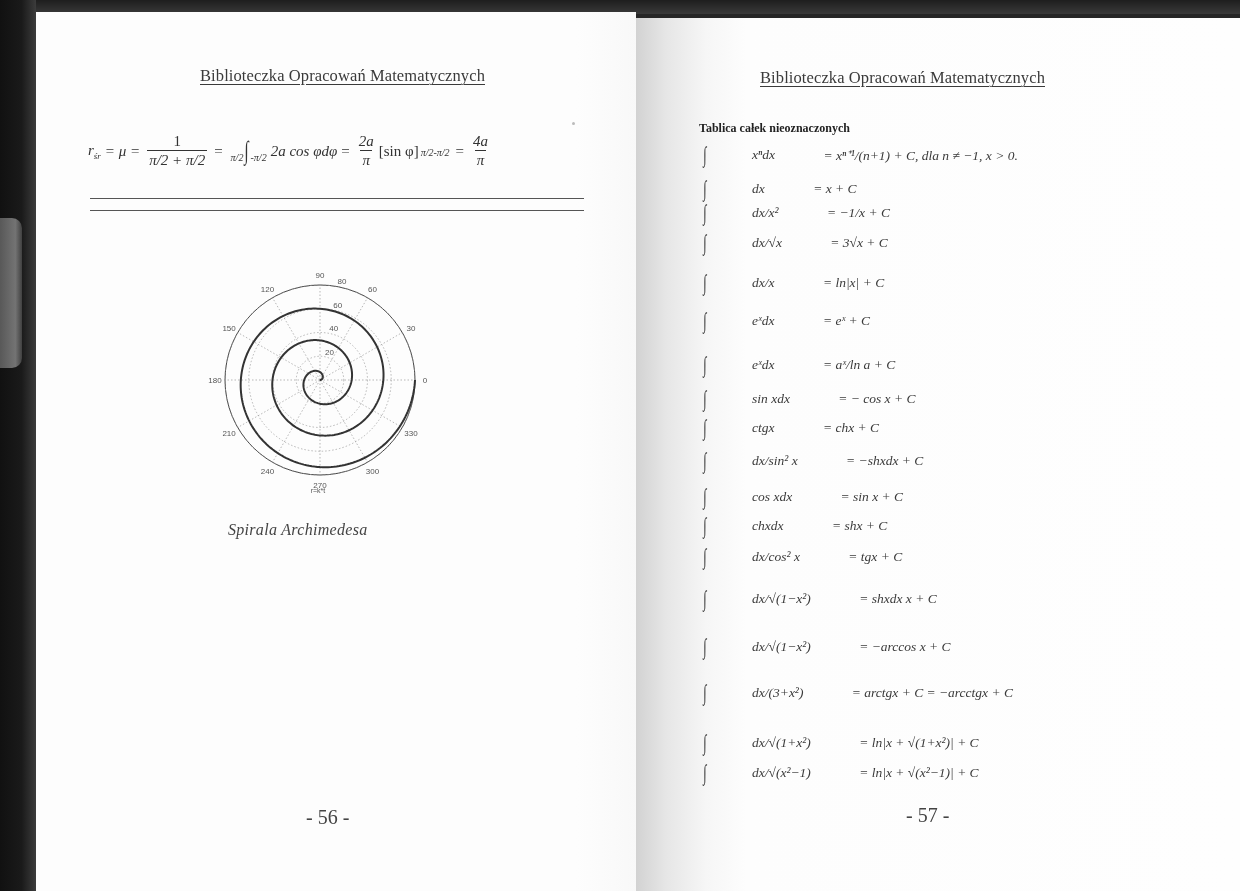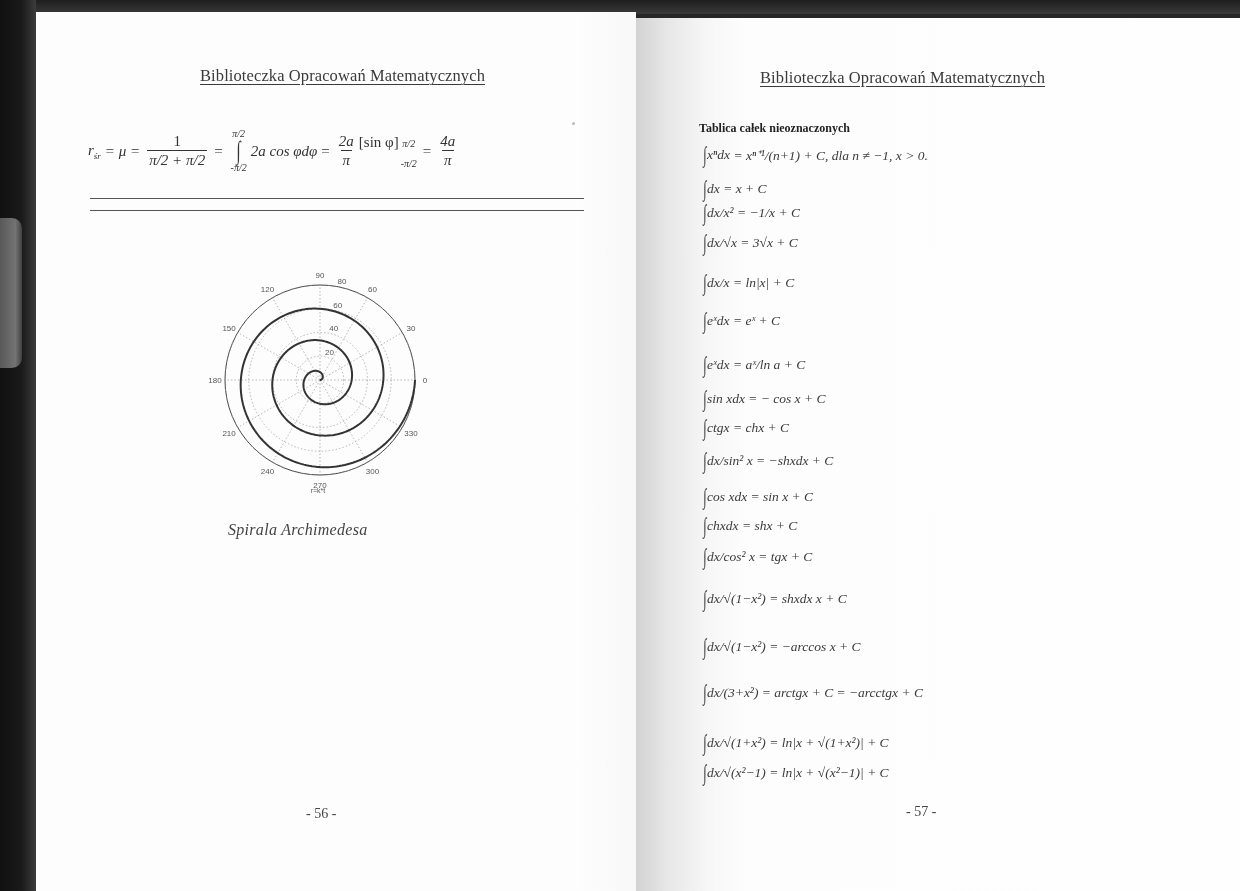--- a/index.html
+++ b/index.html
@@ -16,50 +16,50 @@
   .page-left { left: 36px; width: 600px; }
   .page-right { left: 636px; width: 604px; top: 18px; height: 873px;
     background: linear-gradient(90deg, #d2d2d2 0px, #e6e6e6 30px, #f6f6f6 70px, #fdfdfd 110px, #fefefe 100%); }
   .page-left .fold { position: absolute; right: 0; top: 0; width: 60px; height: 100%;
     background: linear-gradient(90deg, rgba(255,255,255,0), rgba(245,245,245,.6)); }
 
   .running-head { position: absolute; font-size: 16.5px; text-decoration: underline; text-decoration-thickness: 1px; text-underline-offset: 3px; color: #3a3a3a; letter-spacing: 0.1px; white-space: nowrap; }
   .page-left .running-head { left: 164px; top: 54px; }
   .page-right .running-head { left: 124px; top: 50px; }
 
-  .page-num { position: absolute; font-size: 14px; color: #444; white-space: nowrap; }
+  .page-num { position: absolute; font-size: 20px; color: #444; white-space: nowrap; }
   .page-left .page-num { left: 270px; top: 794px; }
   .page-right .page-num { left: 270px; top: 786px; }
 
   
   .formula-main { position: absolute; left: 52px; top: 104px; height: 70px; display: flex; align-items: center; font-size: 15px; color: #333; white-space: nowrap; }
   .it { font-style: italic; }
   .frac { display: inline-flex; flex-direction: column; align-items: center; vertical-align: middle; margin: 0 3px; }
   .frac .num { padding: 0 2px; line-height: 1.1; }
   .frac .den { border-top: 1px solid #333; padding: 1px 2px 0; line-height: 1.15; }
-  .intg { display: inline-flex; flex-direction: column; align-items: center; margin: 0 4px; font-size: 10px; line-height: 1; font-family: Liberation Serif, serif; }
+  .intg { display: inline-flex; flex-direction: row; align-items: flex-end; margin: 0 4px; font-size: 10px; line-height: 1; font-family: Liberation Serif, serif; }
   .intg .sym { font-size: 26px; line-height: 0.9; transform: scaleX(.6); }
   .sub { font-size: 9px; vertical-align: -4px; }
   .mrg { margin: 0 4px; }
 
   .rule { position: absolute; left: 54px; width: 494px; height: 1px; background: #555; }
   .rule-1 { top: 186px; }
   .rule-2 { top: 198px; }
 
   .polar { position: absolute; left: 152px; top: 240px; }
   .caption { position: absolute; left: 192px; top: 509px; font-style: italic; font-size: 16px; color: #444; letter-spacing: 0.3px; white-space: nowrap; }
 
   .speck { position: absolute; width: 3px; height: 3px; background: #bbb; border-radius: 50%; }
 
   
   .section-title { position: absolute; left: 63px; top: 103px; font-weight: bold; font-size: 12px; color: #222; white-space: nowrap; }
   .integrals { position: absolute; left: 66px; top: 124px; width: 520px; }
   .integral-row { position: absolute; left: 0; display: flex; align-items: center; font-size: 13.5px; color: #3a3a3a; white-space: nowrap; }
   .integral-row .int-sign { font-size: 22px; transform: scaleX(.55); display: inline-block; margin-right: -1px; color: #333; }
-  .integral-row .expr { font-style: italic; }
+  .integral-row .expr { font-style: italic; margin-left: 45px; }
 </style>
 </head>
 <body>
 
 <div class="scan-top"></div>
 <div class="scan-left"></div>
 <div class="scan-left-lower"></div>
 
 <div class="page page-left">
   <div class="fold"></div>

